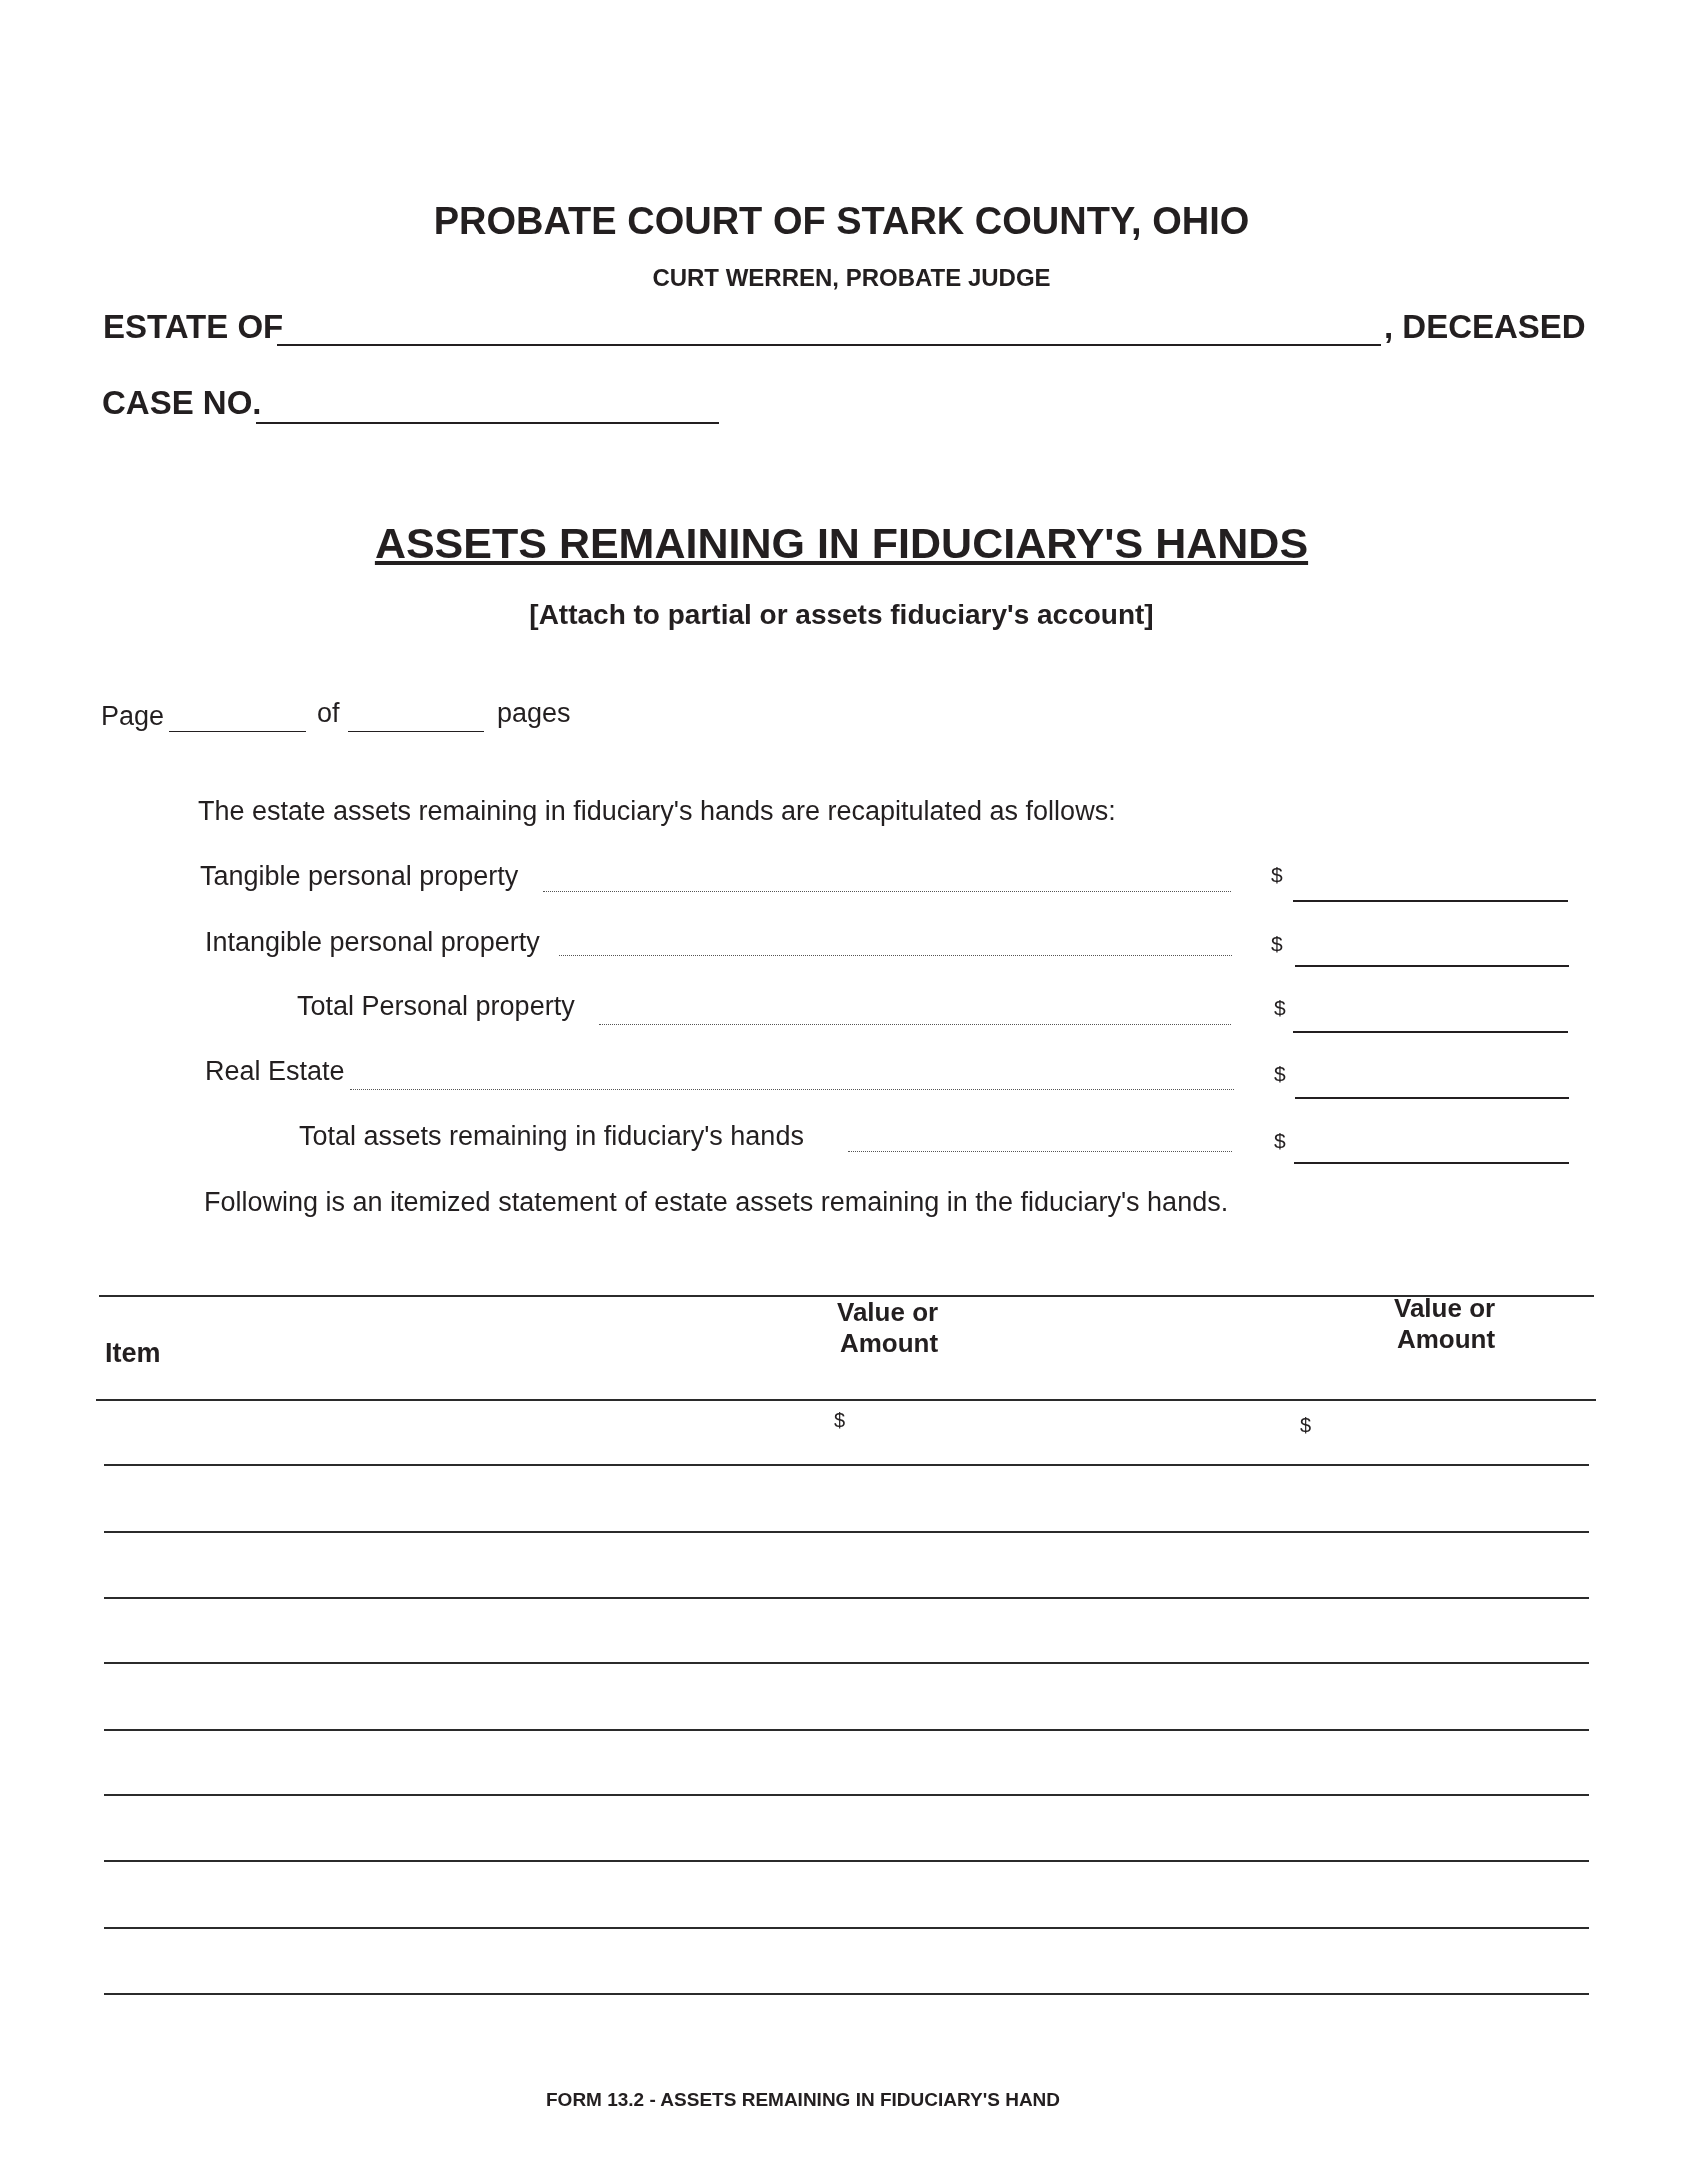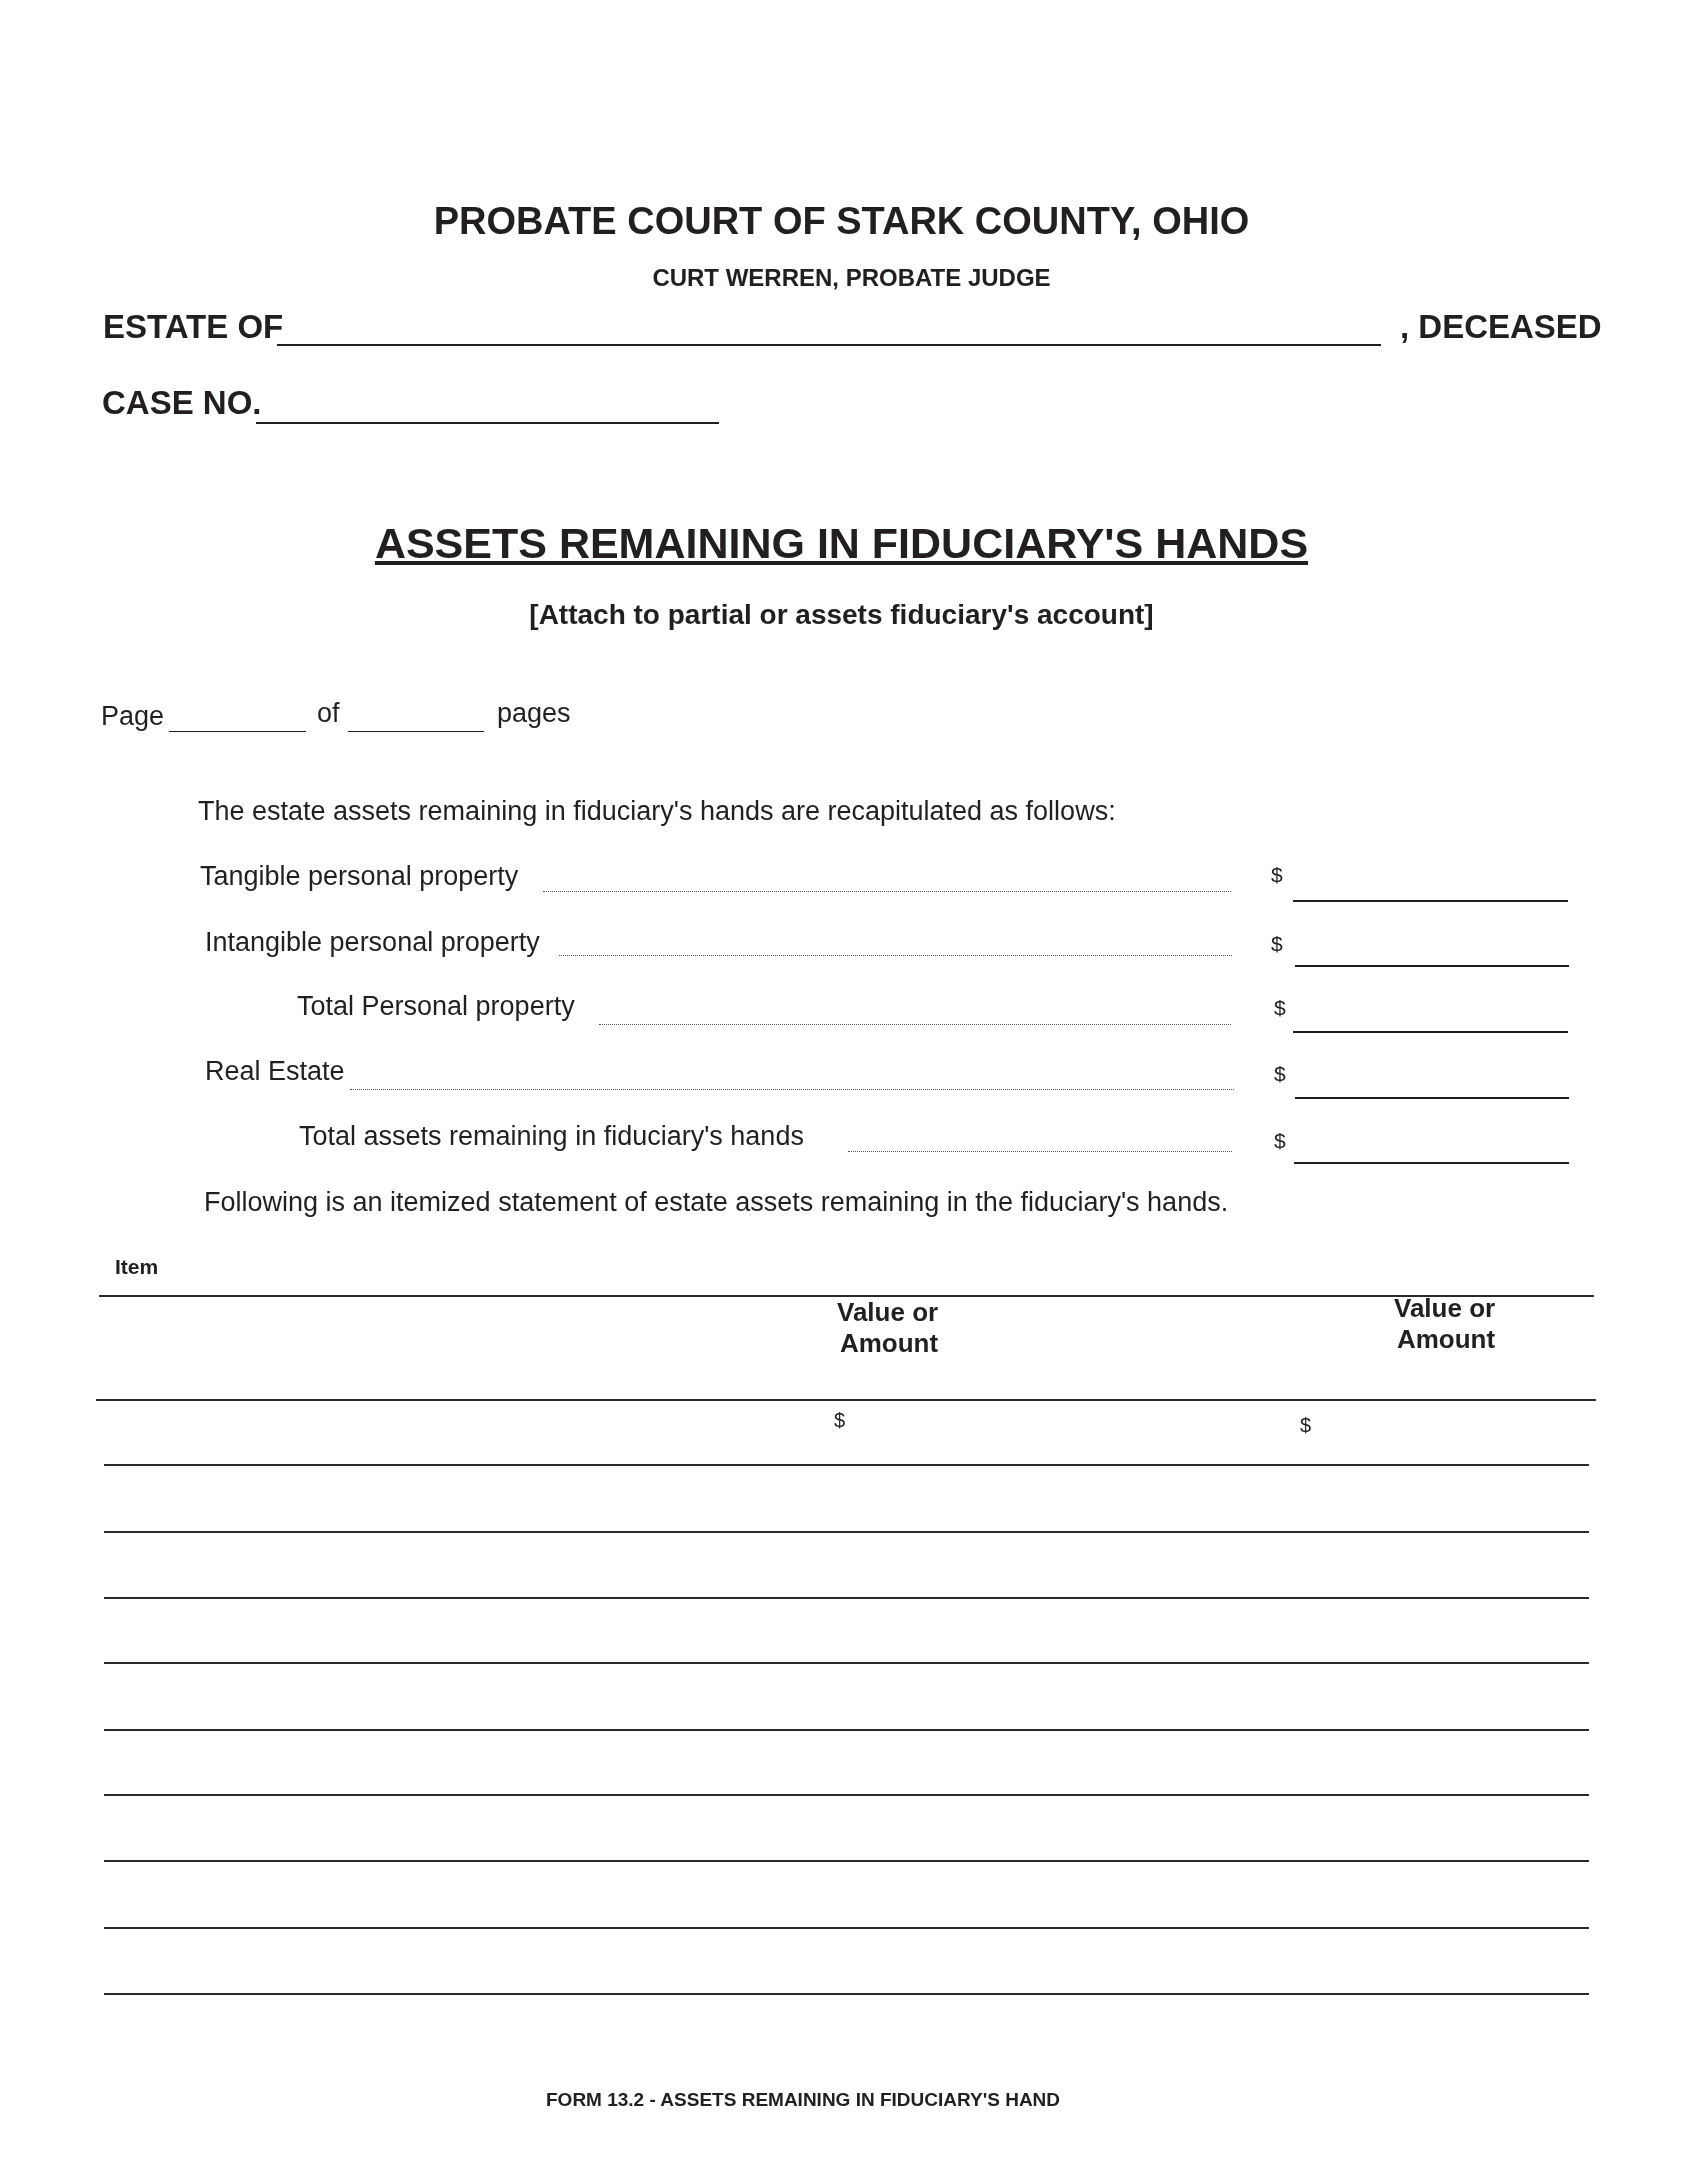--- a/index.html
+++ b/index.html
@@ -16,21 +16,21 @@
 </style>
 </head>
 <body>
 
 <div class="abs center b" style="top:200px; font-size:38px;">PROBATE COURT OF STARK COUNTY, OHIO</div>
 <div class="abs center b" style="top:264px; font-size:24px;margin-left:10px;">CURT WERREN, PROBATE JUDGE</div>
 
 <div class="abs b" style="left:103px; top:308px; font-size:33px;">ESTATE OF</div>
 <div class="uline" style="left:277px; top:344px; width:1104px;"></div>
 <input class="field" style="left: 283px; top: 309px; width: 1089px; height: 34px;" value="">
-<div class="abs b" style="left:1384px; top:308px; font-size:33px;margin-left:16px;">, DECEASED</div>
+<div class="abs b" style="left:1384px; top:308px; font-size:33px;">, DECEASED</div>
 
 <div class="abs b" style="left:102px; top:384px; font-size:33px;">CASE NO.</div>
 <div class="uline" style="left:256px; top:422px; width:463px;"></div>
 <input class="field" style="left: 263px; top: 386px; width: 450px; height: 34px;" value="">
 
 <div class="abs center b" style="top:519px; font-size:43px;text-decoration:underline;">ASSETS REMAINING IN FIDUCIARY'S HANDS</div>
 <div class="abs center b" style="top:599px; font-size:28px;">[Attach to partial or assets fiduciary's account]</div>
 
 <div class="abs" style="left:101px; top:701px; font-size:27px;">Page</div>
 <div class="uline" style="left:169px; top:731px; width:137px; border-top-width:1.5px;"></div>
@@ -70,21 +70,21 @@
 <div class="dots" style="left:848px; top:1151px; width:384px;"></div>
 <div class="abs" style="left:1274px; top:1129px; font-size:21px;">$</div>
 <div class="uline" style="left:1294px; top:1162px; width:275px;"></div>
 <input class="field" style="left: 1298px; top: 1128px; width: 267px; height: 32px;" value="">
 
 <div class="abs" style="left:204px; top:1187px; font-size:27px;">Following is an itemized statement of estate assets remaining in the fiduciary's hands.</div>
 
 <div>
   <div class="rule" style="left:99px; top:1295px; width:1495px;"></div>
 
-  <div class="abs b" style="left:105px; top:1255px; font-size:21px;margin-left:10px;">Item</div>
+  <div class="abs b" style="left:105px; top:1338px; font-size:27px;">Item</div>
 
   <div class="abs b" style="left:837px; top:1297px; font-size:26px; line-height:31px;">
     <div>Value or</div>
     <div style="margin-left:-3px;">Amount</div>
   </div>
 
   <div class="abs b" style="left:1394px; top:1293px; font-size:26px; line-height:31px;">
     <div>Value or</div>
     <div>Amount</div>
   </div>

